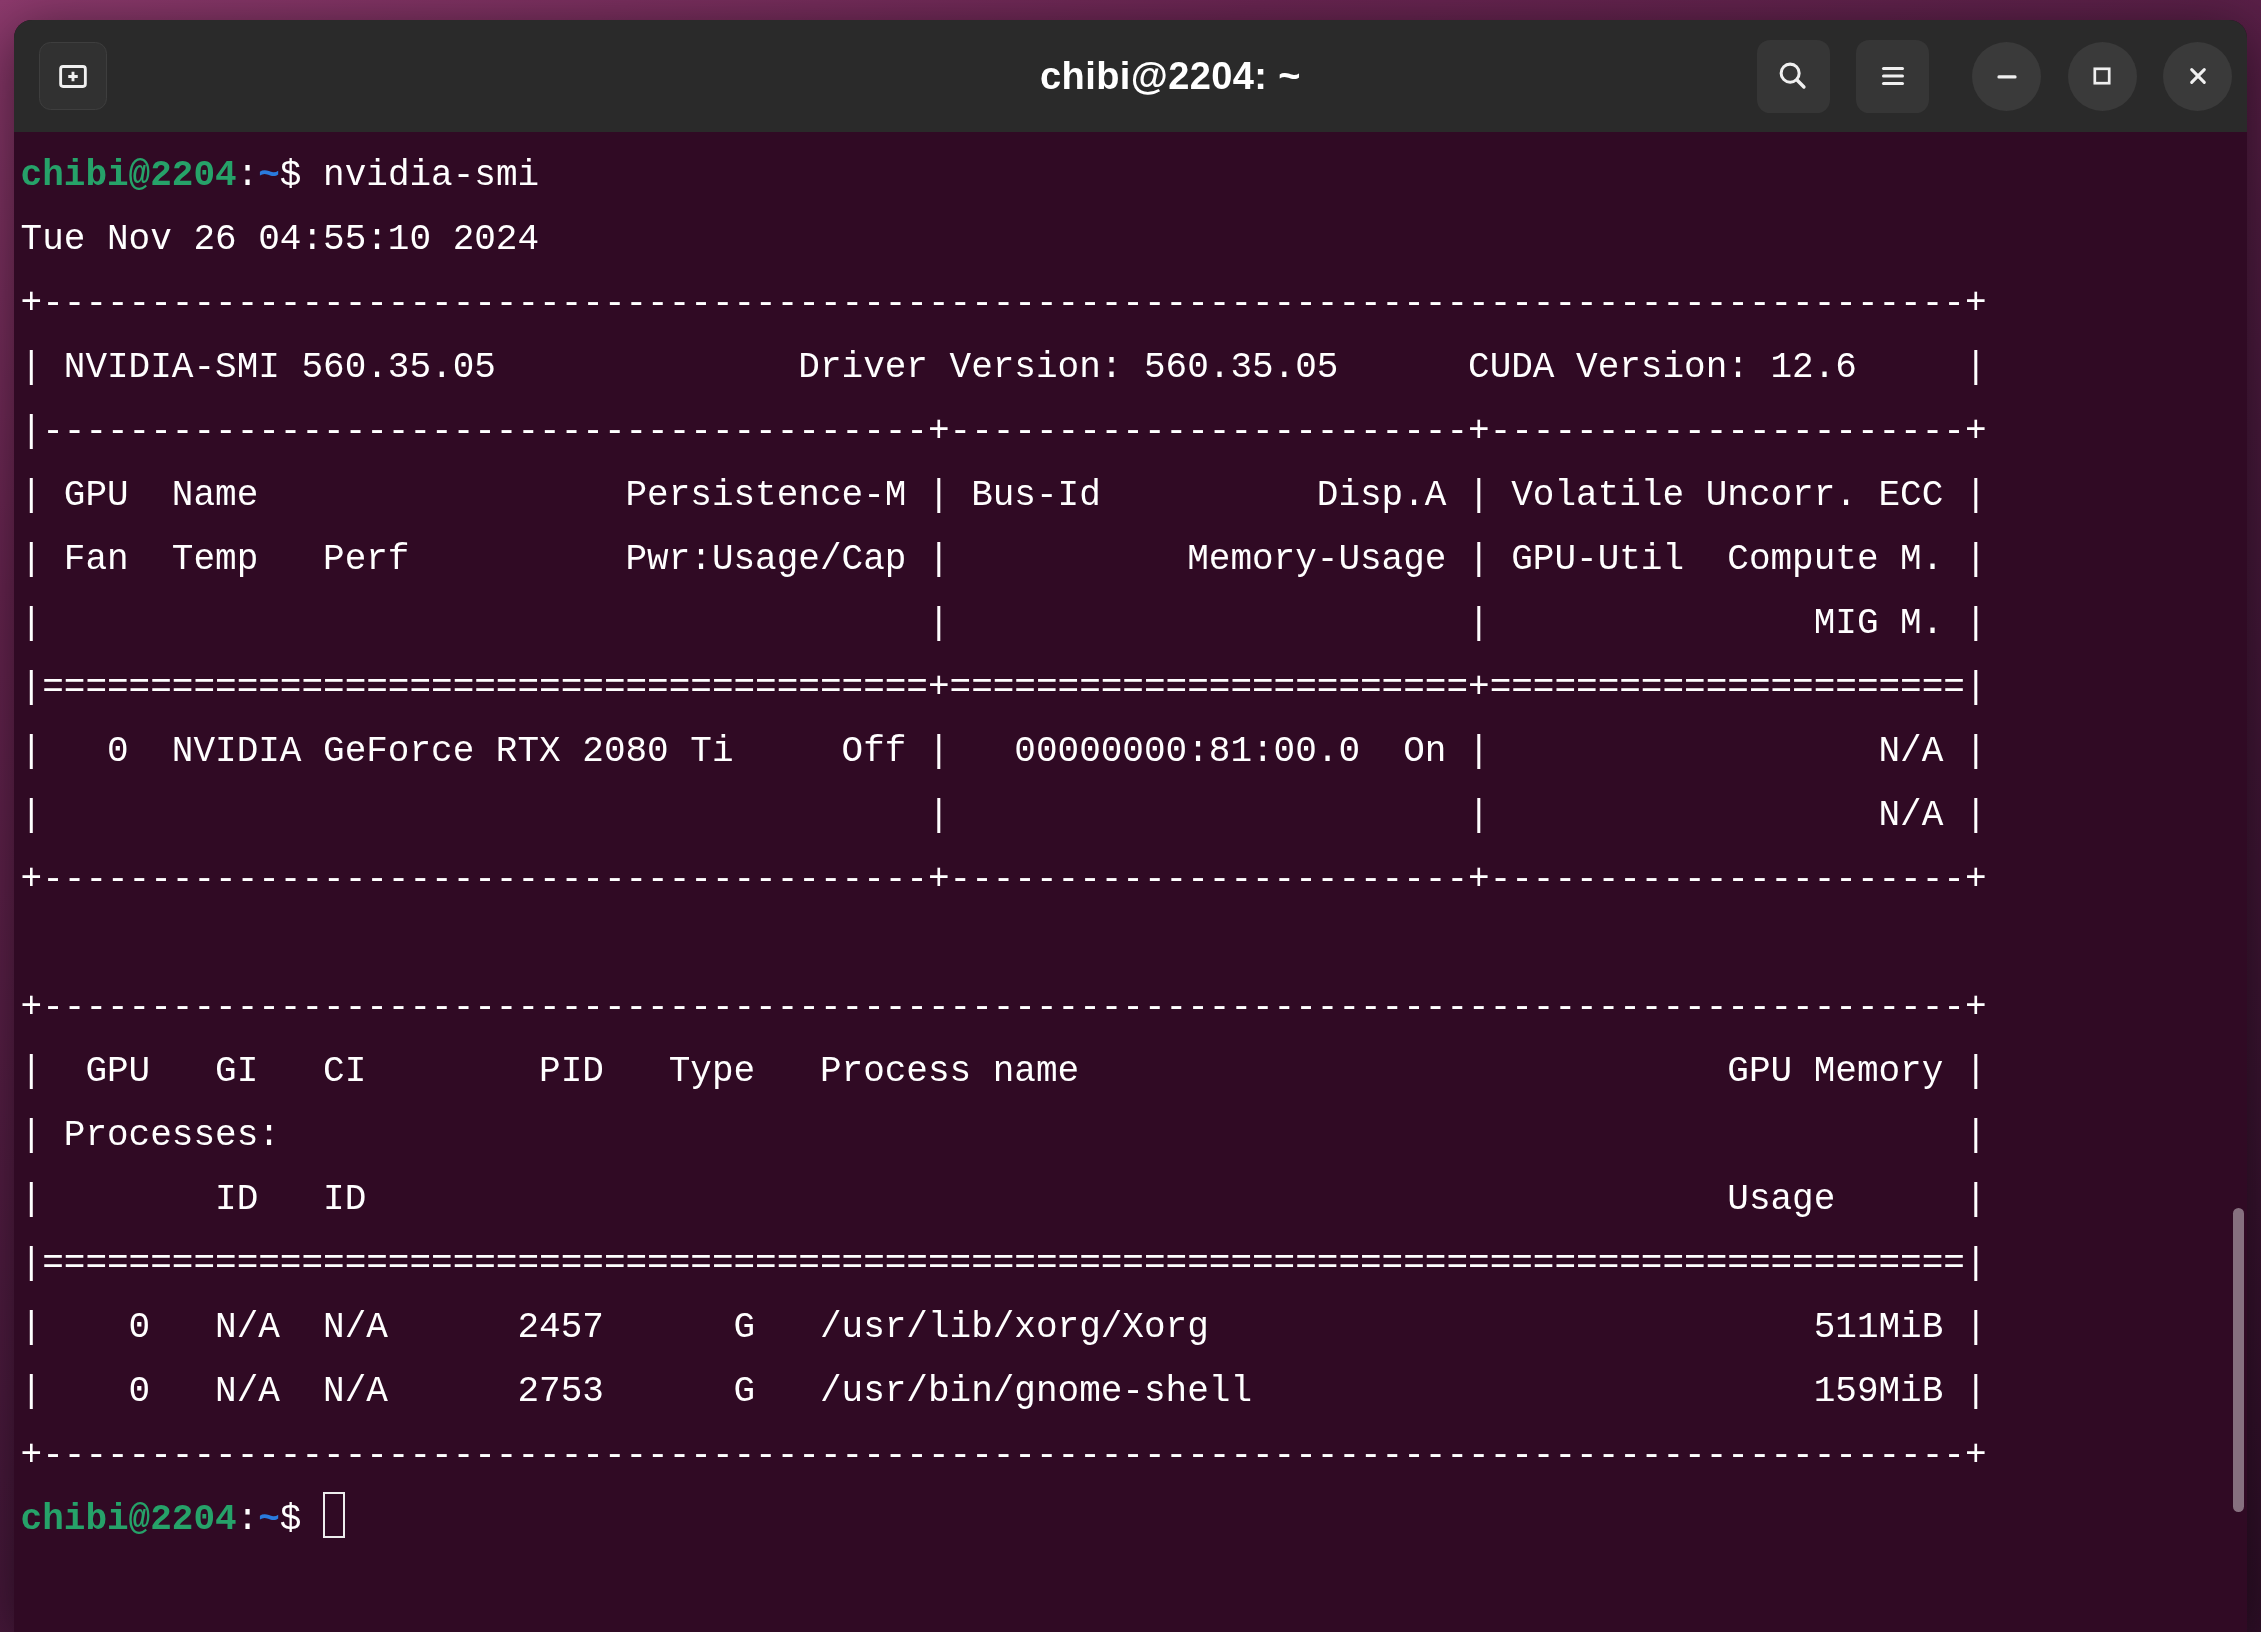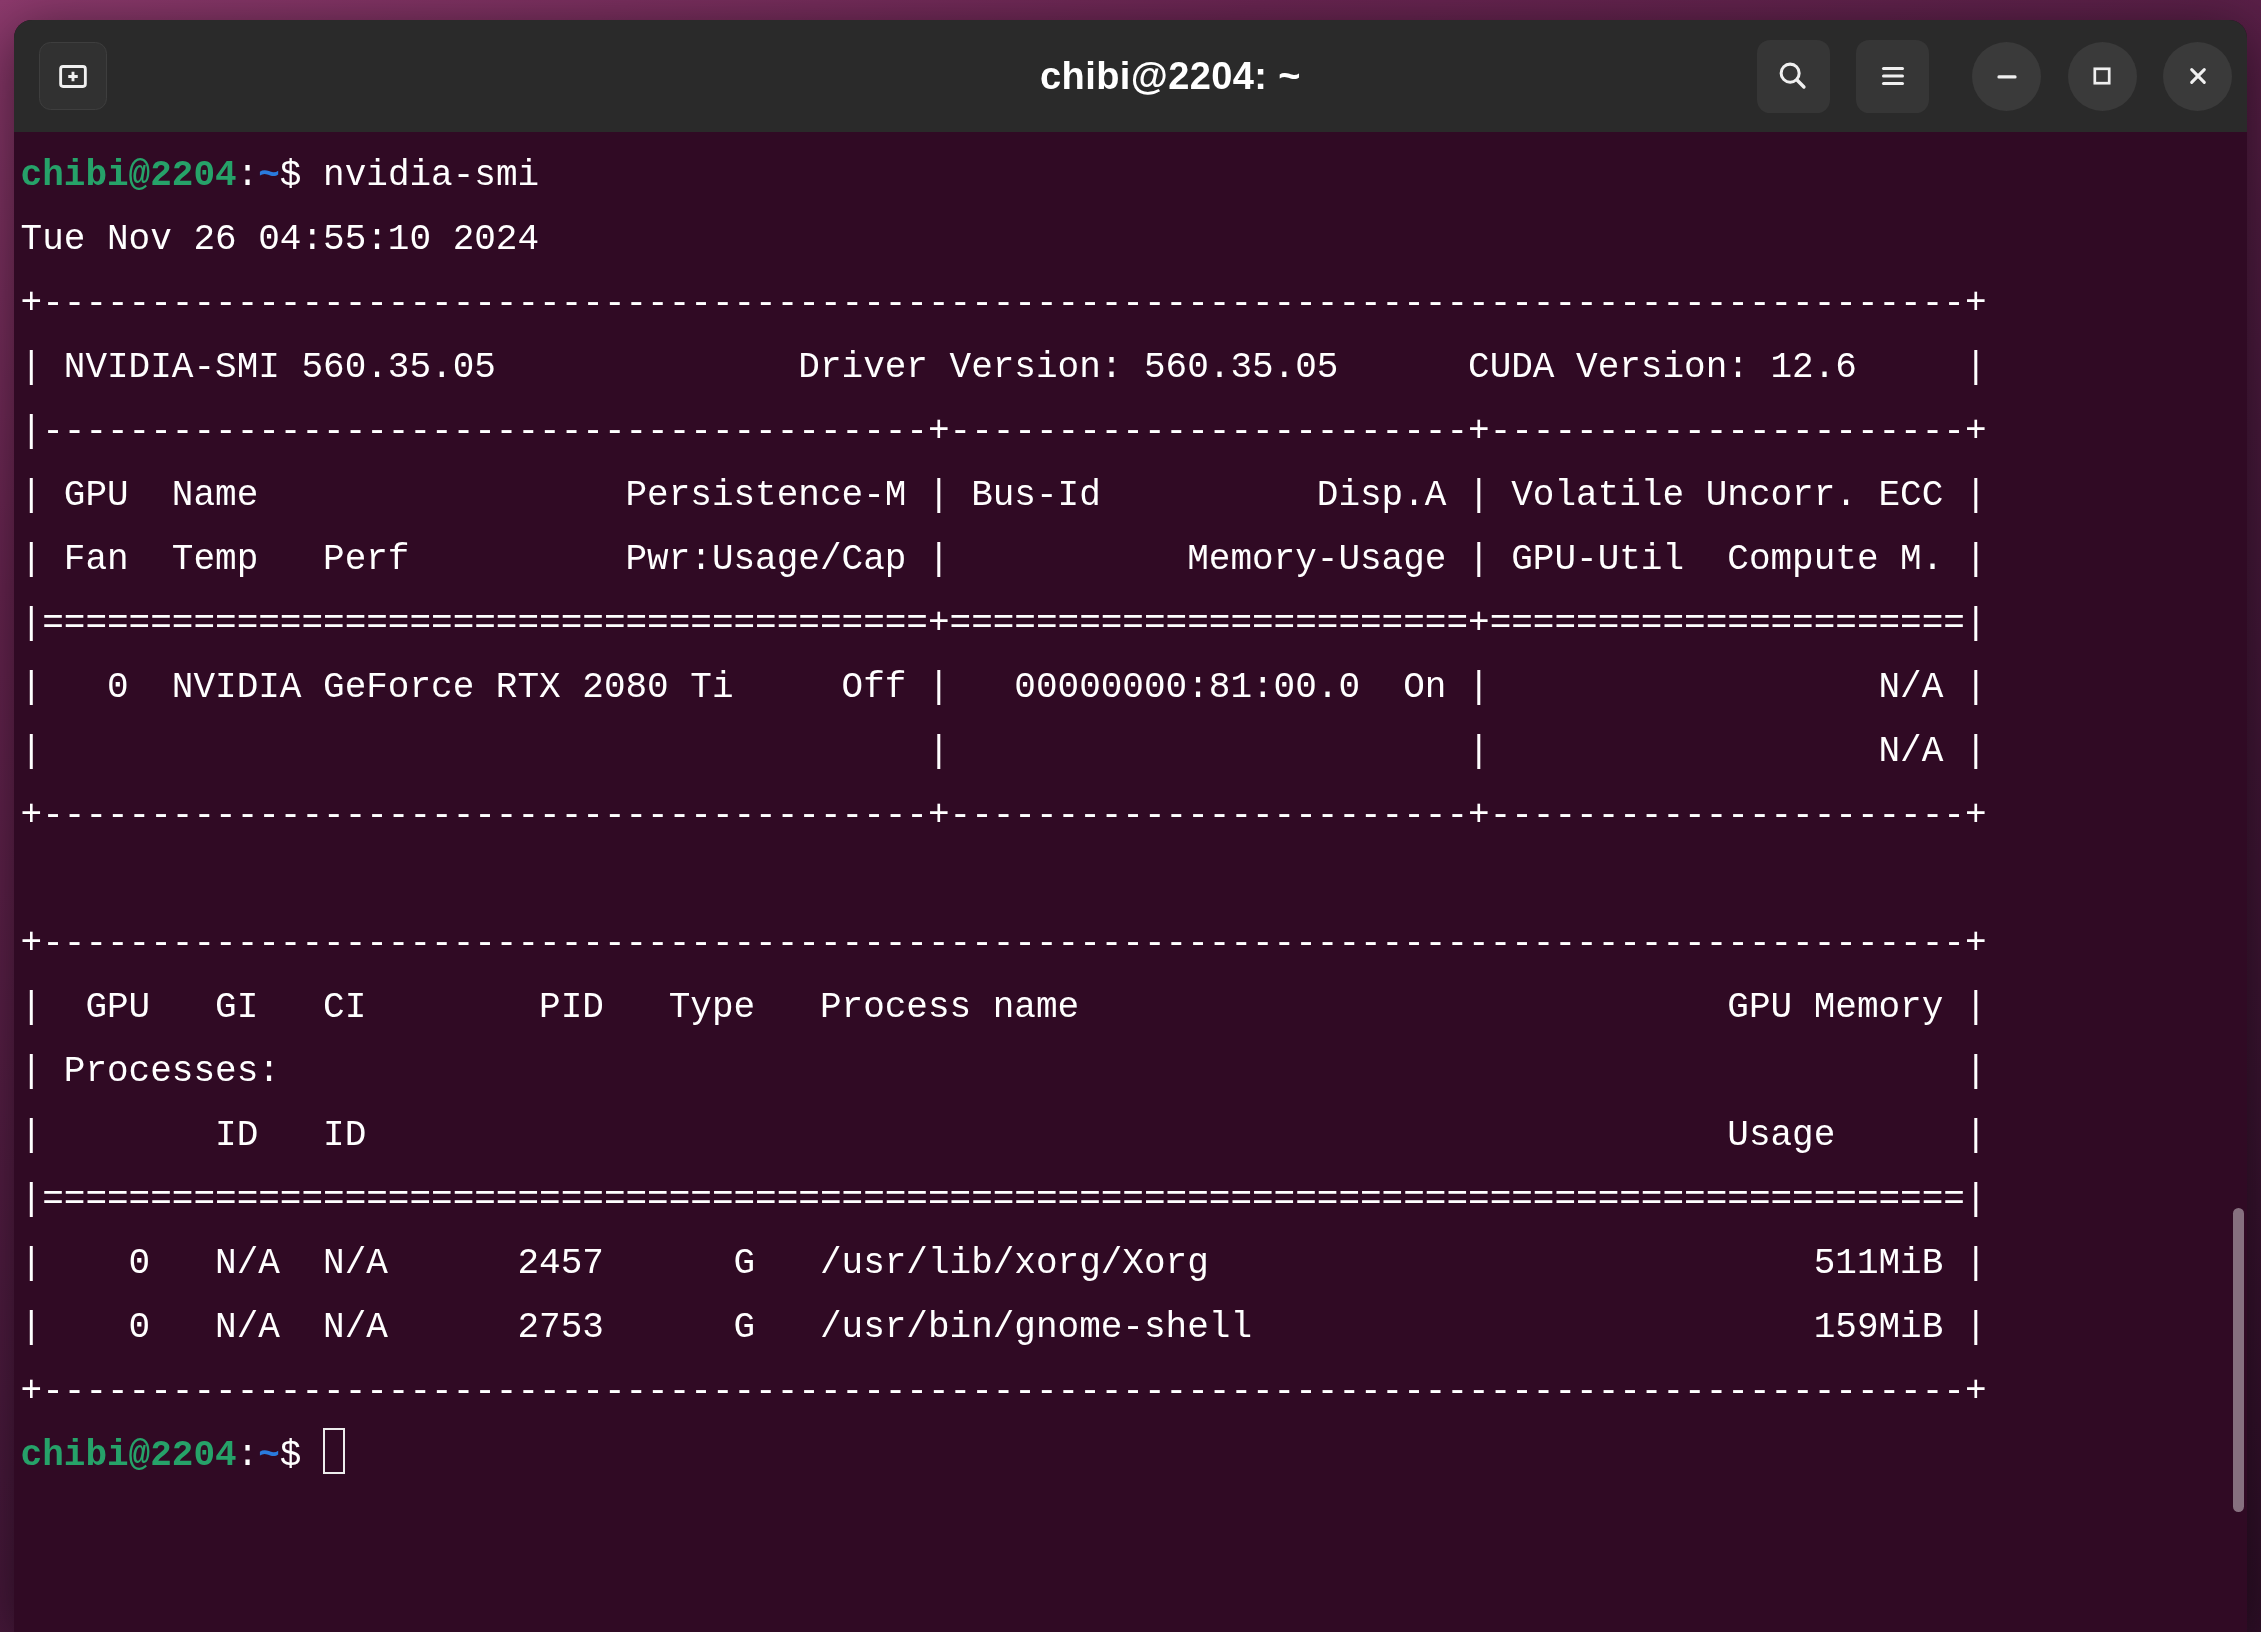--- a/index.html
+++ b/index.html
@@ -134,20 +134,21 @@
     </div>
 
     <div class="term">
       <div class="term-line"><span class="c-user">chibi@2204</span><span>:</span><span class="c-path">~</span><span>$ </span><span>nvidia-smi</span></div>
       <div class="term-line">Tue Nov 26 04:55:10 2024</div>
       <div class="term-line">+-----------------------------------------------------------------------------------------+</div>
       <div class="term-line">| NVIDIA-SMI 560.35.05              Driver Version: 560.35.05      CUDA Version: 12.6     |</div>
       <div class="term-line">|-----------------------------------------+------------------------+----------------------+</div>
       <div class="term-line">| GPU  Name                 Persistence-M | Bus-Id          Disp.A | Volatile Uncorr. ECC |</div>
       <div class="term-line">| Fan  Temp   Perf          Pwr:Usage/Cap |           Memory-Usage | GPU-Util  Compute M. |</div>
+      <div class="term-line">|                                         |                        |               MIG M. |</div>
       <div class="term-line">|=========================================+========================+======================|</div>
       <div class="term-line">|   0  NVIDIA GeForce RTX 2080 Ti     Off |   00000000:81:00.0  On |                  N/A |</div>
       <div class="term-line">|                                         |                        |                  N/A |</div>
       <div class="term-line">+-----------------------------------------+------------------------+----------------------+</div>
       <div class="term-line"></div>
       <div class="term-line">+-----------------------------------------------------------------------------------------+</div>
       <div class="term-line">|  GPU   GI   CI        PID   Type   Process name                              GPU Memory |</div>
       <div class="term-line">| Processes:                                                                              |</div>
       <div class="term-line">|        ID   ID                                                               Usage      |</div>
       <div class="term-line">|=========================================================================================|</div>

